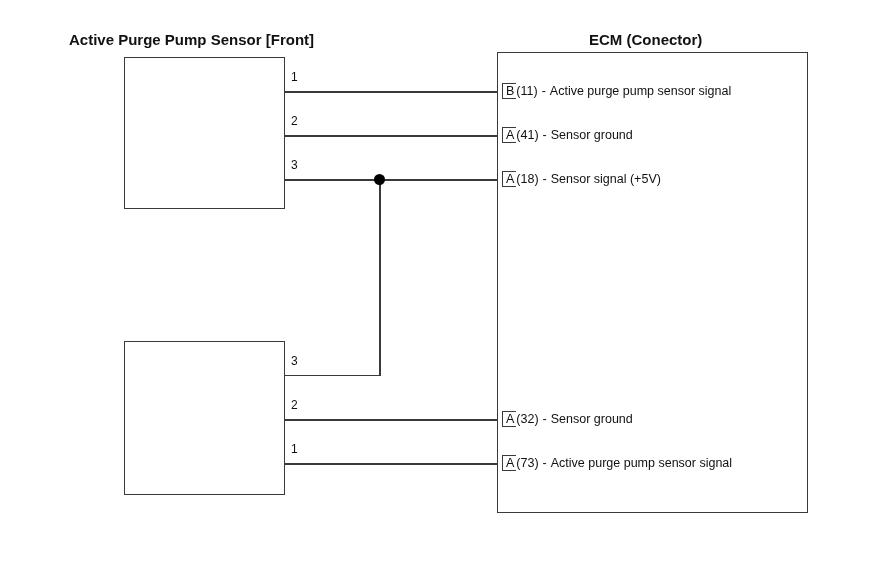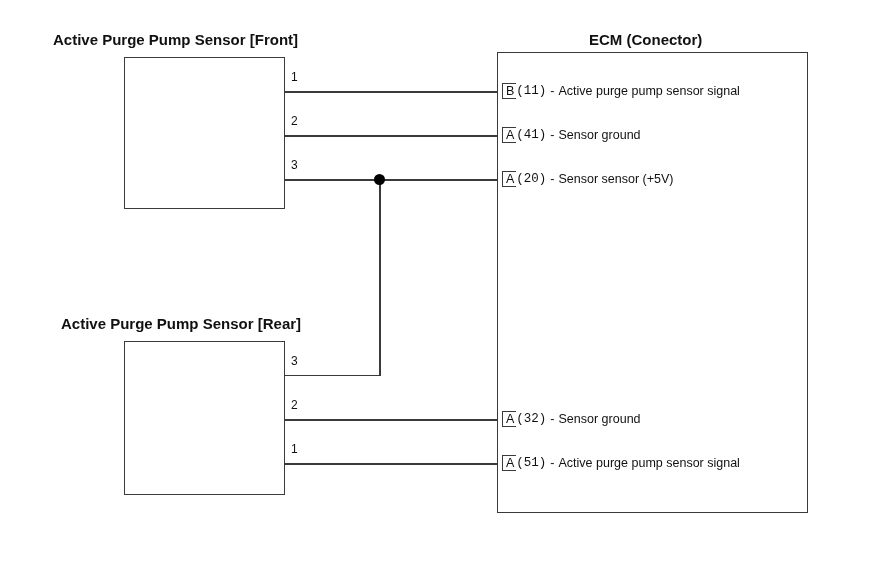--- a/index.html
+++ b/index.html
@@ -60,48 +60,46 @@
     display: inline-block;
     border: 1.3px solid #3a3a3a;
     border-right: none;
     padding: 1px 2px 1px 3px;
     font-size: 12.5px;
     line-height: 12px;
     color: #111111;
   }
   .terminal .pin-ref {
     padding-left: 0px;
-    font-family: Liberation Mono, monospace;
   }
   .terminal .desc {
     padding-left: 4px;
   }
 </style>
 </head>
 <body>
 
 <div id="diagram">
 
-  <div class="title" style="left:53px; top:31px;">Active Purge Pump Sensor [Front]</div>
+  <div class="title" style="left:69px; top:31px;">Active Purge Pump Sensor [Front]</div>
 
   <div class="comp-box" style="left:124px; top:57px; width:161px; height:152px;"></div>
 
   <div class="pin-num" style="left:291px; top:70px;">1</div>
   <div class="pin-num" style="left:291px; top:114px;">2</div>
   <div class="pin-num" style="left:291px; top:158px;">3</div>
 
   <div class="wire wire-h" style="left:285px; top:91px; width:217px;"></div>
   <div class="wire wire-h" style="left:285px; top:135px; width:217px;"></div>
   <div class="wire wire-h" style="left:285px; top:179px; width:217px;"></div>
 
   <div class="wire wire-v" style="left:379px; top:179px; height:197px;"></div>
   <div class="wire wire-h" style="left:285px; top:374.5px; width:95px;"></div>
   <div class="junction" style="left:374px; top:174px;"></div>
 
-  <div class="title" style="left:61px; top:315px;">Active Purge Pump Sensor [Rear]</div>
 
   <div class="comp-box" style="left:124px; top:341px; width:161px; height:154px;"></div>
 
   <div class="pin-num" style="left:291px; top:354px;">3</div>
   <div class="pin-num" style="left:291px; top:398px;">2</div>
   <div class="pin-num" style="left:291px; top:442px;">1</div>
 
   <div class="wire wire-h" style="left:285px; top:419px; width:217px;"></div>
   <div class="wire wire-h" style="left:285px; top:463px; width:217px;"></div>
 
@@ -118,32 +116,32 @@
 
   <div class="terminal" style="left:502px; top:127px;">
     <span class="bracket">A</span>
       <span class="pin-ref">(41)</span>
       <span class="desc">-</span>
       <span class="desc">Sensor ground</span>
   </div>
 
   <div class="terminal" style="left:502px; top:171px;">
     <span class="bracket">A</span>
-      <span class="pin-ref">(20)</span>
+      <span class="pin-ref">(18)</span>
       <span class="desc">-</span>
-      <span class="desc">Sensor sensor (+5V)</span>
+      <span class="desc">Sensor signal (+5V)</span>
   </div>
 
   <div class="terminal" style="left:502px; top:411px;">
     <span class="bracket">A</span>
       <span class="pin-ref">(32)</span>
       <span class="desc">-</span>
       <span class="desc">Sensor ground</span>
   </div>
 
   <div class="terminal" style="left:502px; top:455px;">
     <span class="bracket">A</span>
-      <span class="pin-ref">(51)</span>
+      <span class="pin-ref">(73)</span>
       <span class="desc">-</span>
       <span class="desc">Active purge pump sensor signal</span>
   </div>
 
 </div>
 
 </body></html>

